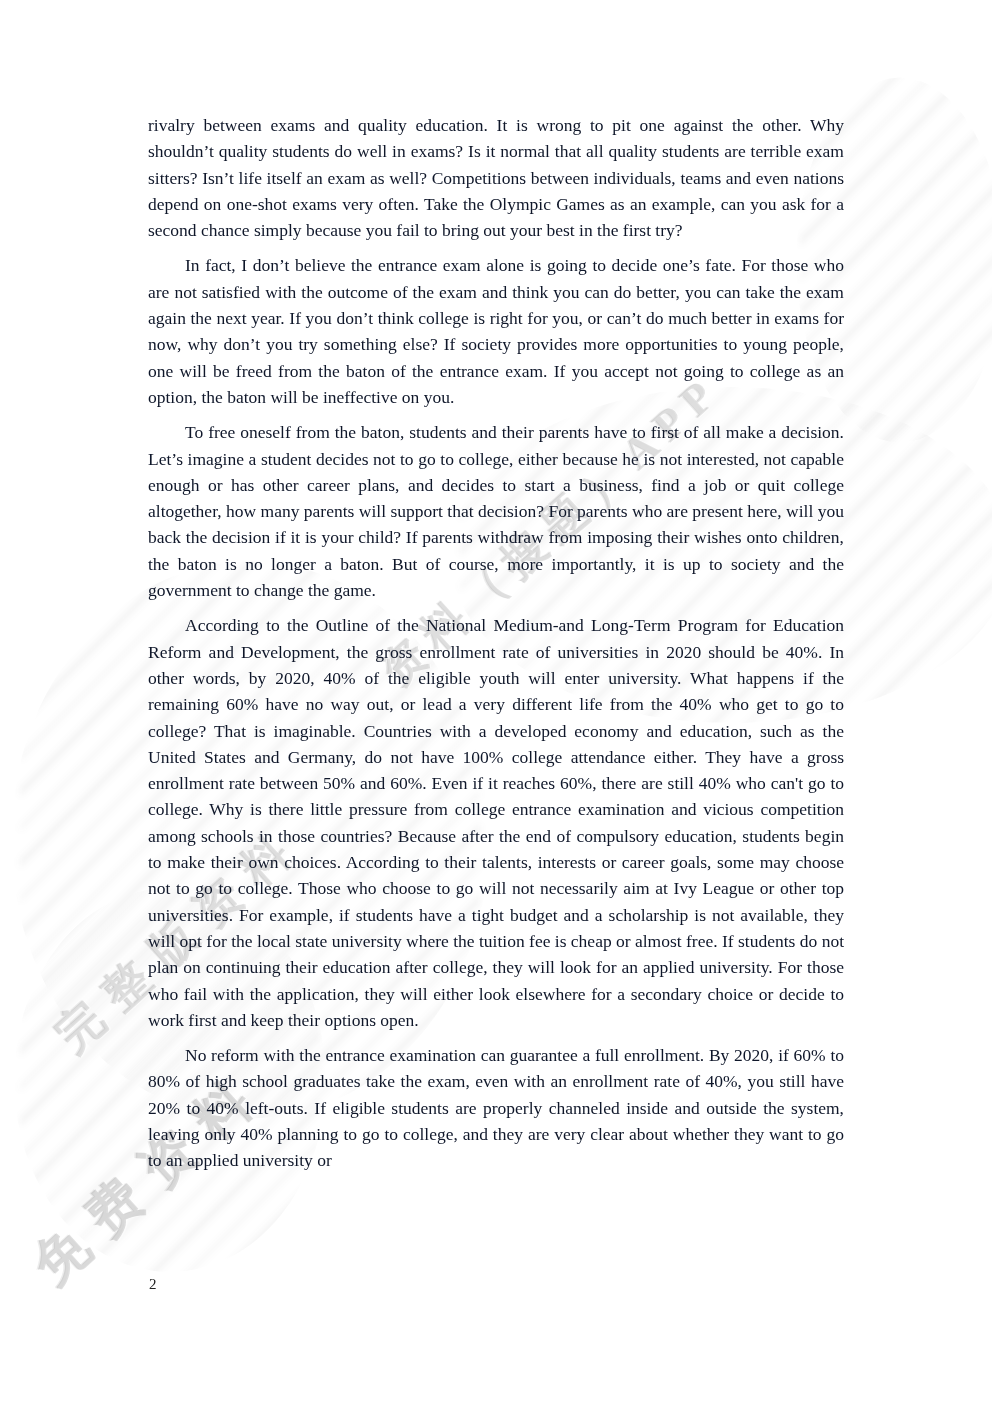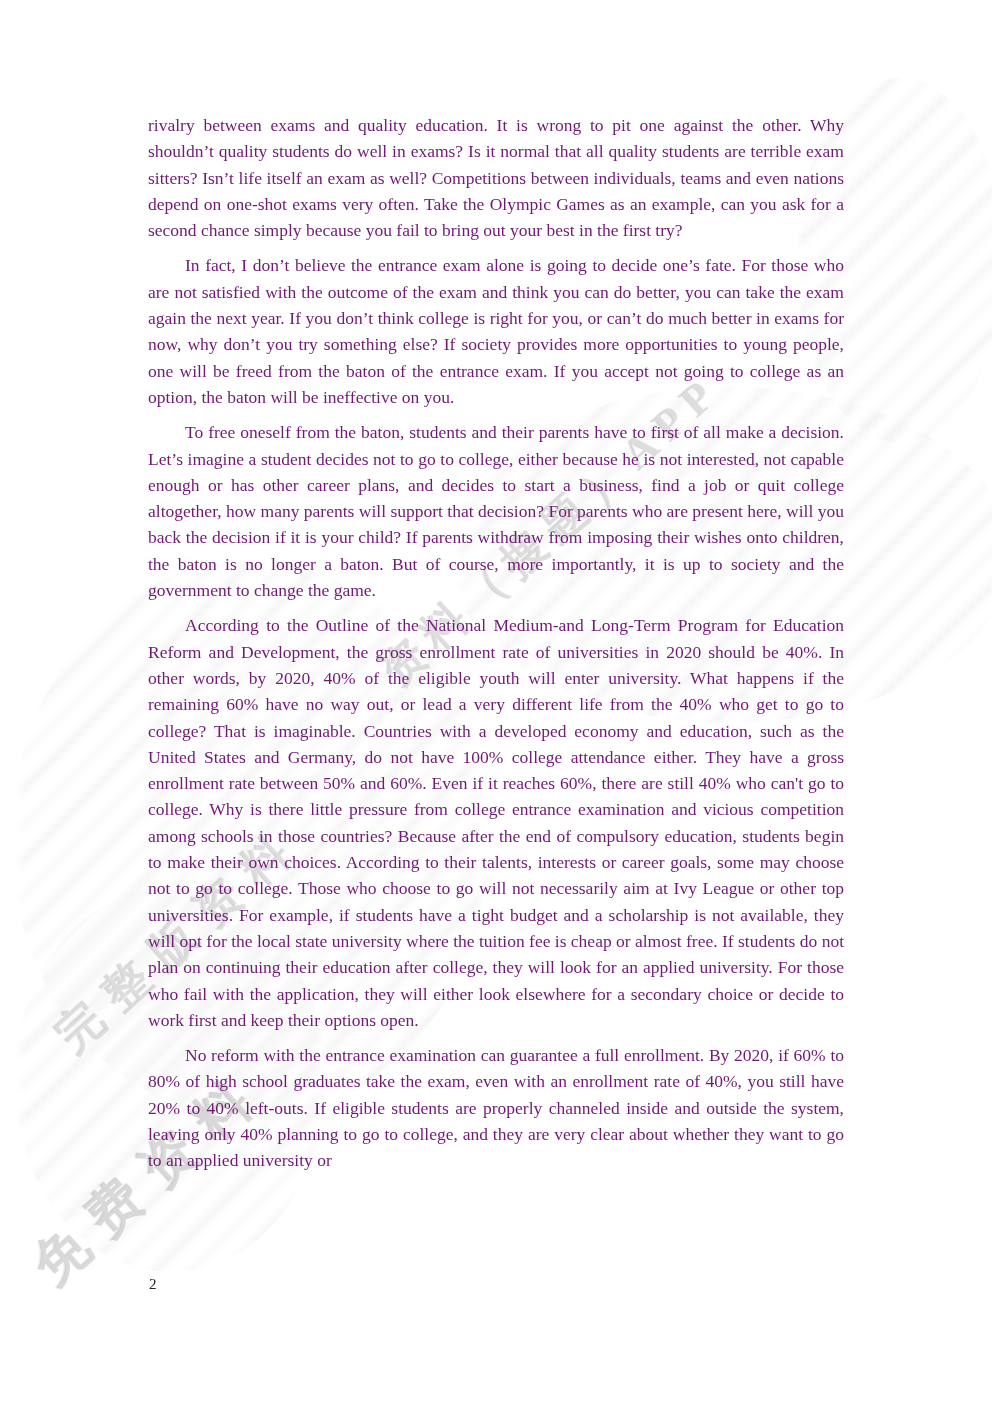--- a/index.html
+++ b/index.html
@@ -17,21 +17,21 @@
     top: 112px;
     width: 696px;
     color: #1c1c1c;
   }
   .para {
     margin: 0 0 9px 0;
     font-size: 17.5px;
     line-height: 26.3px;
     text-align: justify;
     text-indent: 37px;
-    color: #701a75;
+    color: #0f172a;
   }
   .para.no-indent { text-indent: 0; }
   .page-number {
     position: absolute;
     left: 149px;
     top: 1276px;
     font-size: 15px;
     color: #222;
     font-family: "Liberation Serif", serif;
   }

